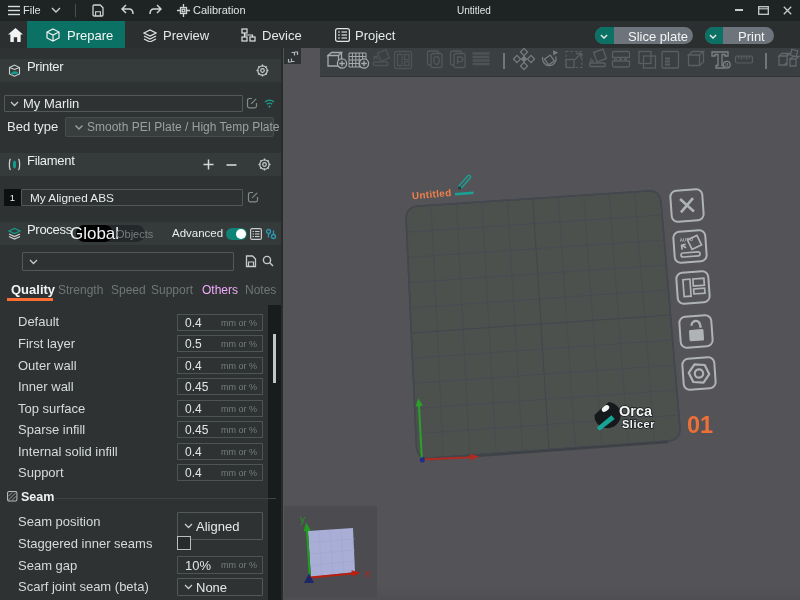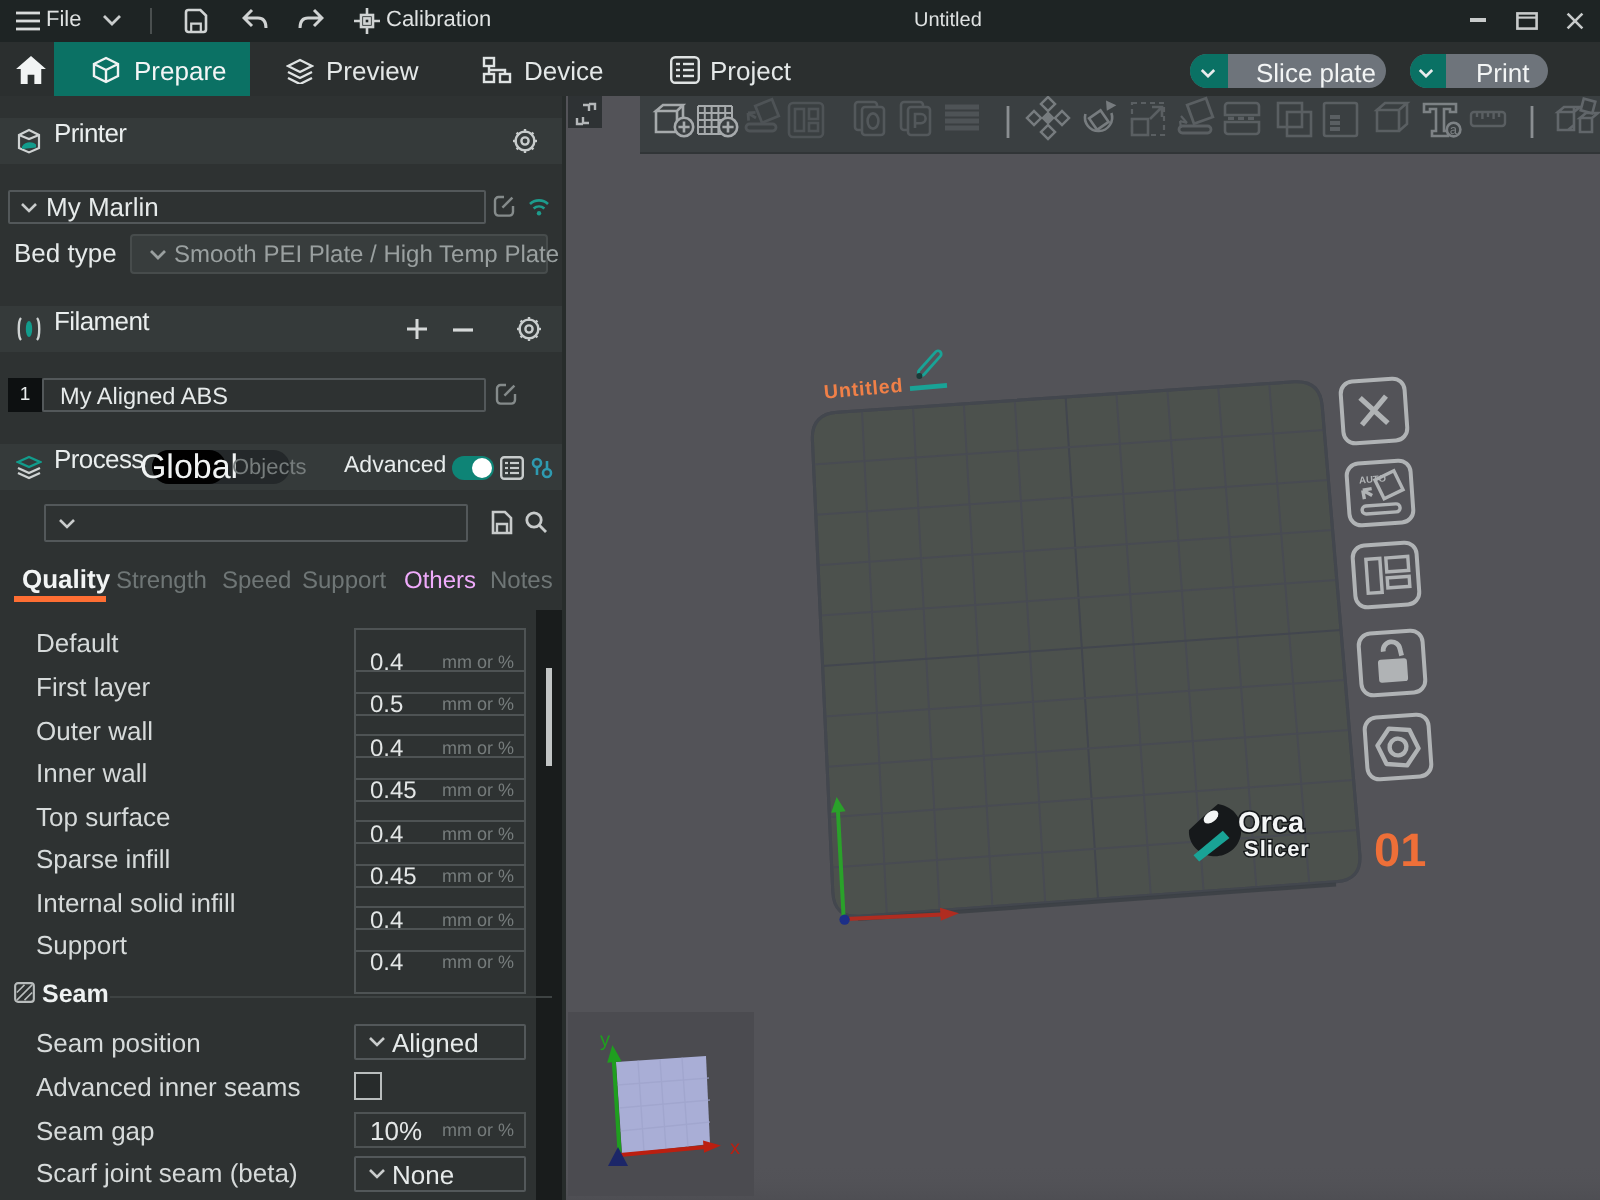--- a/index.html
+++ b/index.html
@@ -15,21 +15,21 @@
 #vtoolbar { position:absolute; left:320px; top:48px; width:480px; height:29px; background:#3a3f41;
   border-bottom:1px solid #313537; }
 #collapsebtn { position:absolute; left:284px; top:48px; width:17px; height:16px; background:#2e3234; }
 .hdr { position:absolute; left:0; width:283px; height:23px; background:#353a3a;
   display:flex; align-items:flex-start; }
 .hdr .ttl { color:#eaeeee; font-size:13px; margin-left:27px; letter-spacing:-0.3px; }
 .combo { position:absolute; border:1px solid #53585a; border-radius:1px; display:flex;
   align-items:center; color:#e6eaea; font-size:13px; }
 .muted { color:#9aa0a0; }
 .lbl { position:absolute; color:#dcdfdf; font-size:13px;text-align:center; }
-.vbox { position:absolute; left:177px; width:86px; height:33px; border:1px solid #4e5354;
+.vbox { position:absolute; left:177px; width:86px; height:17px; border:1px solid #4e5354;
   display:flex; align-items:center; }
 .vbox .val { color:#e3e6e6; font-size:12px; margin-left:7px; flex:1; }
 .vbox .unit { color:#767c7c; font-size:9px; margin-right:5px; }
 .row-lbl { position:absolute; left:18px; color:#d6dada; font-size:13px; }
 svg { display:block; }
 </style>
 </head>
 <body>
 
 <div id="titlebar">
@@ -321,27 +321,27 @@
       <span class="val">0.4</span>
       <span class="unit">mm or %</span>
     </div>
   <svg class="abs" style="left:7px;top:443px" width="10.5" height="10.5" viewBox="0 0 11 11">
 <rect x="0.6" y="0.6" width="9.8" height="9.8" rx="1.5" fill="none" stroke="#b9bdbd" stroke-width="1.1"></rect>
 <path d="M1.5 9.5 L9.5 1.5 M1.5 5.5 L5.5 1.5 M5.5 9.5 L9.5 5.5" stroke="#b9bdbd" stroke-width="0.8"></path>
     </svg>
   <span class="abs" style="left:21px;top:442px;color:#eef1f1;font-size:12.5px;font-weight:bold">Seam</span>
   <div class="abs" style="left:55px;top:450px;width:221px;height:1px;background:#3e4343"></div>
   <span class="row-lbl" style="top:466px">Seam position</span>
-  <div class="combo" style="left:177px;top:464px;width:86px;height:18px;">
+  <div class="combo" style="left:177px;top:464px;width:86px;height:28px;">
 <svg style="margin-left:6px" width="9" height="6" viewBox="0 0 9 6">
         <path d="M1 1 L4.5 4.5 L8 1" fill="none" stroke="#c9cccc" stroke-width="1.3"></path>
       </svg>
 <span style="margin-left:3px;font-size:13px">Aligned</span>
     </div>
-  <span class="row-lbl" style="top:488px">Advanced inner seams</span>
+  <span class="row-lbl" style="top:488px">Staggered inner seams</span>
   <div class="abs" style="left:177px;top:488px;width:14px;height:14px;border:1.5px solid #b9bdbd;background:#272b2b"></div>
   <span class="row-lbl" style="top:510px">Seam gap</span>
   <div class="vbox" style="top:508px;height:18px">
       <span class="val" style="font-size:13px">10%</span>
       <span class="unit">mm or %</span>
     </div>
   <span class="row-lbl" style="top:531px">Scarf joint seam (beta)</span>
   <div class="combo" style="left:177px;top:530px;width:86px;height:18px;">
 <svg style="margin-left:6px" width="9" height="6" viewBox="0 0 9 6">
         <path d="M1 1 L4.5 4.5 L8 1" fill="none" stroke="#c9cccc" stroke-width="1.3"></path>

